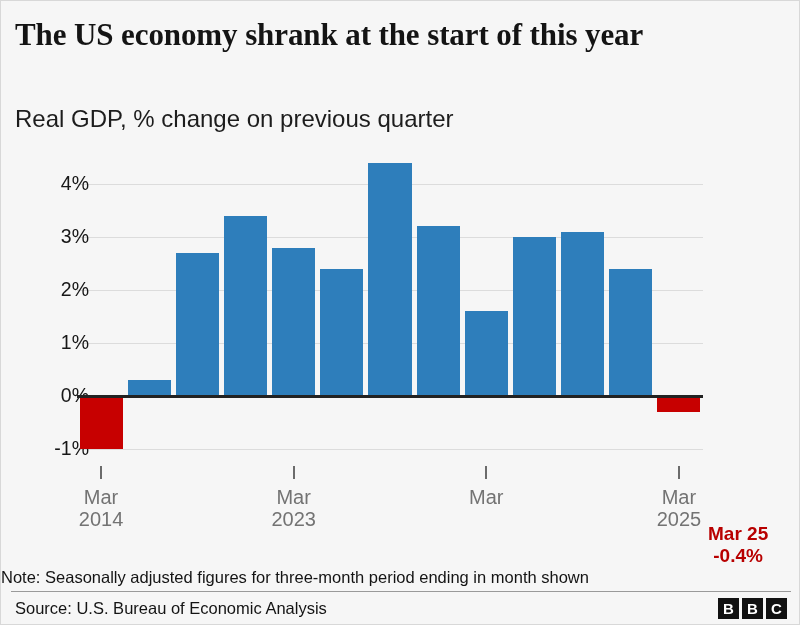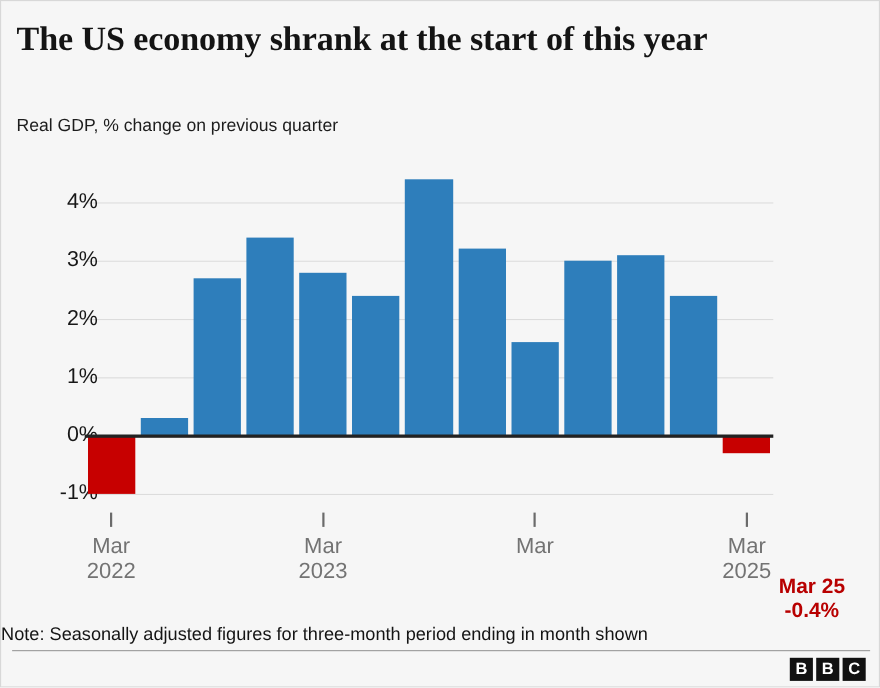--- a/index.html
+++ b/index.html
@@ -36,21 +36,21 @@
     font-weight: 700;
     line-height: 1.16;
     color: #141414;
     letter-spacing: -0.1px;
   }
   .subhead {
     position: absolute;
     left: 14px;
     top: 104px;
     width: 760px;
-    font-size: 16px;
+    font-size: 24px;
     font-weight: 400;
     color: #1d1d1d;
     line-height: 1.2;
   }
 
   
   .plot {
     position: absolute;
     left: 0;
     top: 140px;
@@ -192,21 +192,21 @@
       <div class="bar pos" title="Dec 2023: 3.2%" style="left: 415.577px; width: 43.1538px; height: 169.6px; top: 85.4px;"></div>
       <div class="bar pos" title="Mar 2024: 1.6%" style="left: 463.731px; width: 43.1538px; height: 84.8px; top: 170.2px;"></div>
       <div class="bar pos" title="Jun 2024: 3%" style="left: 511.885px; width: 43.1538px; height: 159px; top: 96px;"></div>
       <div class="bar pos" title="Sep 2024: 3.1%" style="left: 560.038px; width: 43.1538px; height: 164.3px; top: 90.7px;"></div>
       <div class="bar pos" title="Dec 2024: 2.4%" style="left: 608.192px; width: 43.1538px; height: 127.2px; top: 127.8px;"></div>
       <div class="bar neg" title="Mar 2025: -0.3%" style="left: 656.346px; width: 43.1538px; height: 15.9px; top: 255px;"></div>
       <div class="zeroline" style="top: 254px;"></div>
       <div class="xtick" style="left: 99.0769px; top: 325px;"></div>
       <div class="xlabel" style="left: 40.0769px; top: 345px;">
         <span>Mar</span>
-        <span>2022</span>
+        <span>2014</span>
       </div>
       <div class="xtick" style="left: 291.692px; top: 325px;"></div>
       <div class="xlabel" style="left: 232.692px; top: 345px;">
         <span>Mar</span>
         <span>2023</span>
       </div>
       <div class="xtick" style="left: 484.308px; top: 325px;"></div>
       <div class="xlabel" style="left: 425.308px; top: 345px;">
         <span>Mar</span>
       </div>
@@ -216,19 +216,20 @@
         <span>2025</span>
       </div>
       <div class="callout">
         <span>Mar 25</span>
         <span>-0.4%</span>
       </div>
     </div>
 
   <div class="note">Note: Seasonally adjusted figures for three-month period ending in month shown</div>
   <div class="rule"></div>
+  <div class="source">Source: U.S. Bureau of Economic Analysis</div>
   <div class="bbc-logo" id="bbc-logo">
       <i>B</i>
       <i>B</i>
       <i>C</i>
     </div>
 
 </div>
 
 </body></html>

